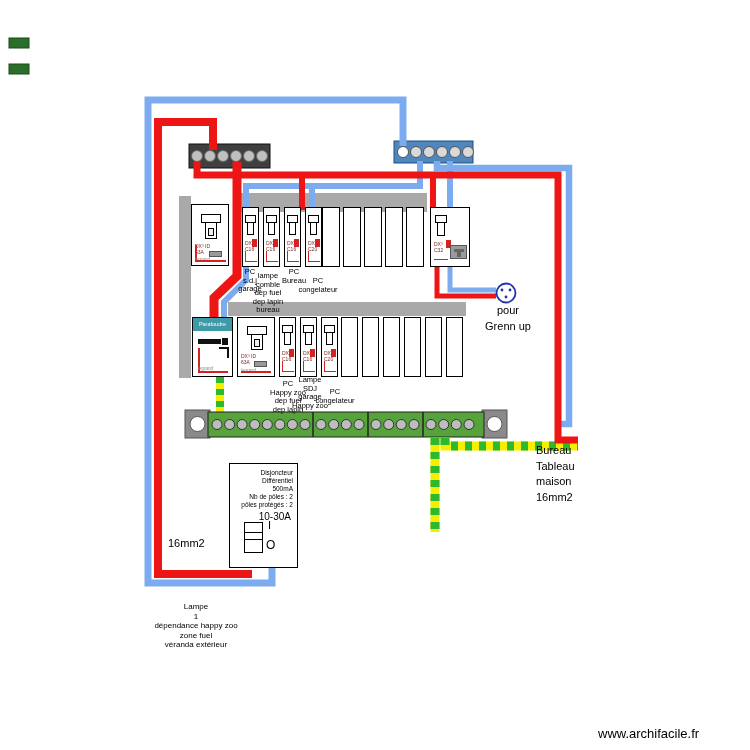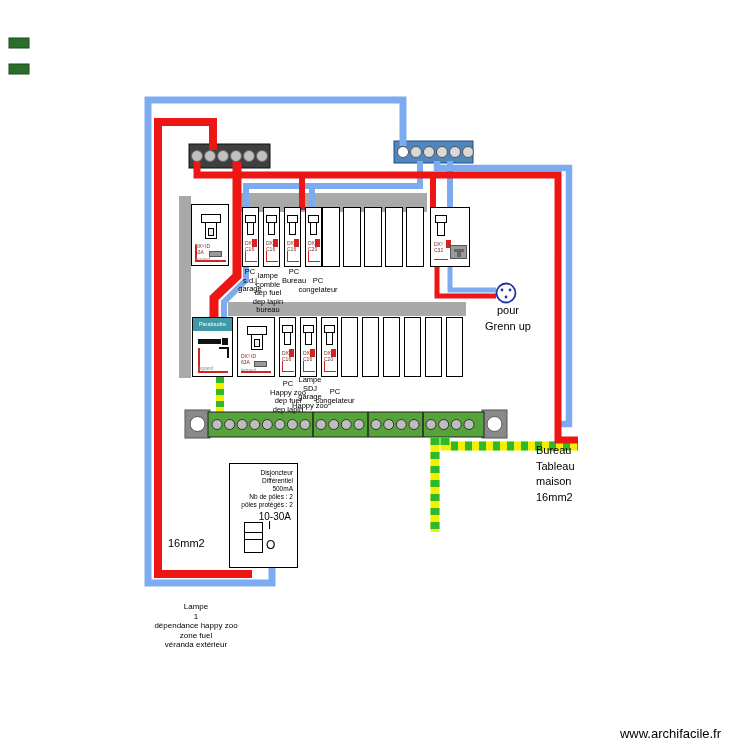--- a/index.html
+++ b/index.html
@@ -294,15 +294,15 @@
 Tableau
 maison
 16mm2</div>
   <div class="abs note" style="left:168px;top:536px;">16mm2</div>
   <div class="abs ctr pre" style="left:136px;top:602px;width:120px;font-size:8px;line-height:9.5px;">Lampe
 1
 dépendance happy zoo
 zone fuel
 véranda extérieur</div>
 
-  <div class="abs wm" style="left:598px;top:726px;width:145px;text-align:center;">www.archifacile.fr</div>
+  <div class="abs wm" style="left:598px;top:726px;width:145px;text-align:left;">www.archifacile.fr</div>
 
 </div>
 
 </body></html>

